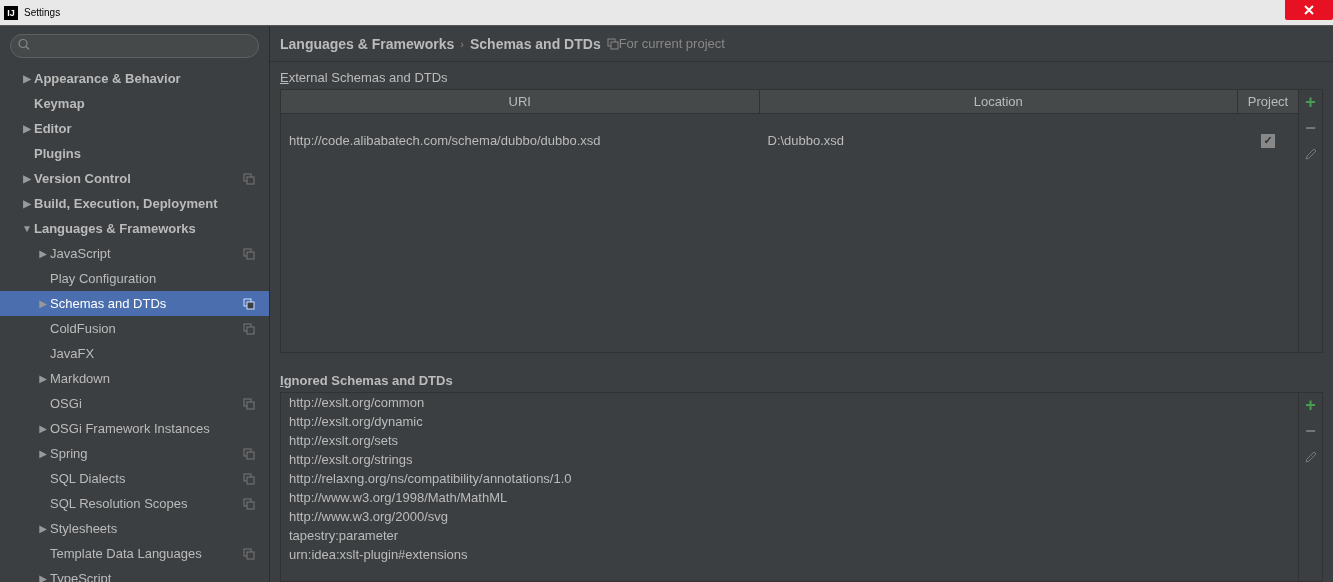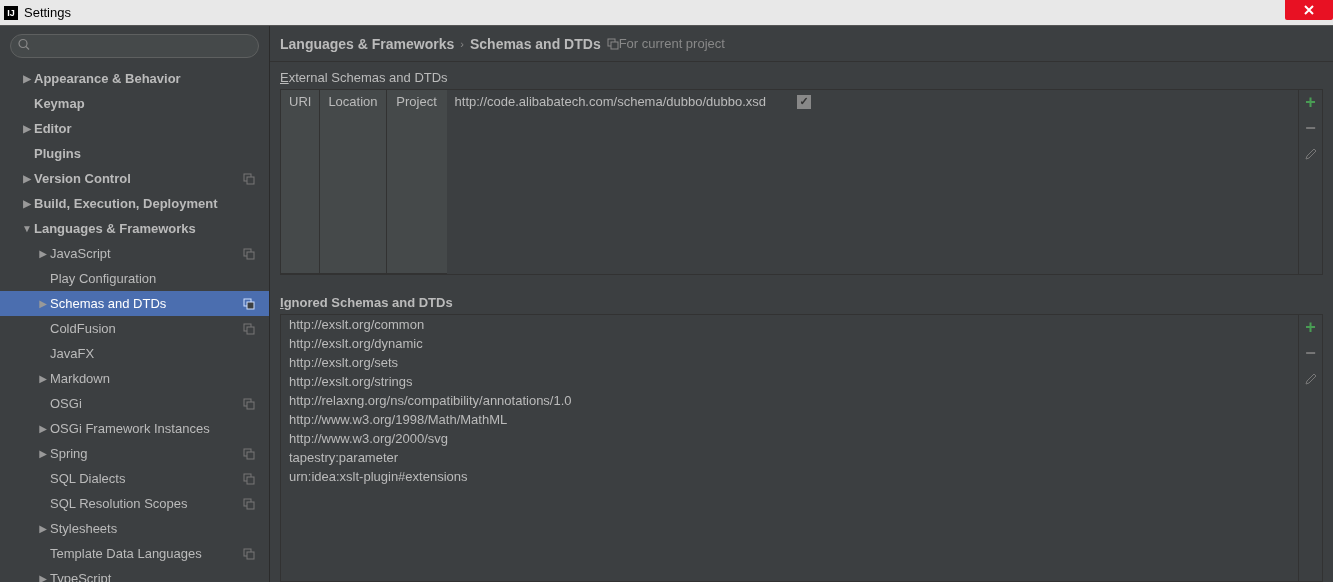--- a/index.html
+++ b/index.html
@@ -1,21 +1,21 @@
 <!DOCTYPE html>
 <html><head>
 <meta charset="utf-8">
 <style>
 * { margin: 0; padding: 0; box-sizing: border-box; font-family: "Segoe UI", Arial, sans-serif; font-size: 13px; }
 body { width: 1333px; height: 582px; background: #3c3f41; color: #bbbbbb; overflow: hidden; display: flex; flex-direction: column; }
 
 
 .title-bar { height: 26px; background: #e8e8e8; display: flex; align-items: center; padding: 0 4px; position: relative; border-bottom: 1px solid #555; }
 .title-bar-icon { width: 14px; height: 14px; background: #000; color: #fff; font-size: 9px; font-weight: bold; display: inline-flex; align-items: center; justify-content: center; margin-right: 6px; }
-.title-bar-text { color: #000; font-size: 13px; }
+.title-bar-text { color: #000; font-size: 10px; }
 .close-btn { position: absolute; right: 0; top: -1px; width: 48px; height: 21px; background: #e81123; border-radius: 0 0 2px 2px; display: flex; align-items: center; justify-content: center; color: #fff; font-weight: bold; }
 
 
 .main { flex: 1; display: flex; overflow: hidden; }
 
 
 .sidebar { width: 270px; background: #3c3f41; border-right: 1px solid #2b2b2b; display: flex; flex-direction: column; }
 .search-wrap { padding: 8px 10px; }
 .search-box { position: relative; }
 .search-icon { position: absolute; left: 8px; top: 50%; transform: translateY(-50%); color: #888; font-size: 12px; }
@@ -37,21 +37,21 @@
 .breadcrumb { height: 36px; display: flex; align-items: center; padding: 0 10px; border-bottom: 1px solid #323232; gap: 6px; }
 .breadcrumb .crumb { font-weight: bold; color: #bbbbbb; font-size: 14px; }
 .breadcrumb .sep { color: #888; font-size: 11px; }
 .breadcrumb .current-proj { display: flex; align-items: center; color: #888; font-size: 12px; }
 .breadcrumb .copy-icon-small { width: 12px; height: 12px; }
 
 .section-label { padding: 8px 10px 4px 10px; color: #bbbbbb; font-size: 12px; }
 .section-label .ul { text-decoration: underline; }
 
 .table-wrap { display: flex; margin: 0 10px; border: 1px solid #323232; }
-.table-main { flex: 1; display: flex; flex-direction: row; }
+.table-main { flex: 1; display: flex; flex-direction: column; gap: 15px; }
 .table-header { display: flex; background: #45494a; border-bottom: 1px solid #323232; }
 .th { padding: 4px 8px; color: #bbbbbb; text-align: center; border-right: 1px solid #323232; }
 .th:last-child { border-right: none; }
 .th-uri { flex: 1; }
 .th-location { flex: 1; }
 .th-project { width: 60px; }
 .table-body { }
 .tr { display: flex; background: #3c3f41; border-bottom: 1px solid #3c3f41; }
 .td { padding: 4px 8px; color: #bbbbbb; }
 .td-uri { flex: 1; }
@@ -262,20 +262,21 @@
     <div class="table-wrap">
       <div class="table-main">
         <div class="table-header">
           <div class="th th-uri">URI</div>
           <div class="th th-location">Location</div>
           <div class="th th-project">Project</div>
         </div>
         <div class="table-body" id="ext-rows">
             <div class="tr">
               <div class="td td-uri">http://code.alibabatech.com/schema/dubbo/dubbo.xsd</div>
+              <div class="td td-location">D:\dubbo.xsd</div>
               <div class="td td-project">
                 <span class="chk">✓</span>
               </div>
             </div>
           </div>
         <div class="table-empty"></div>
       </div>
       <div class="toolbar-right">
         <div class="tb-btn tb-add">+</div>
         <div class="tb-btn tb-remove">−</div>

